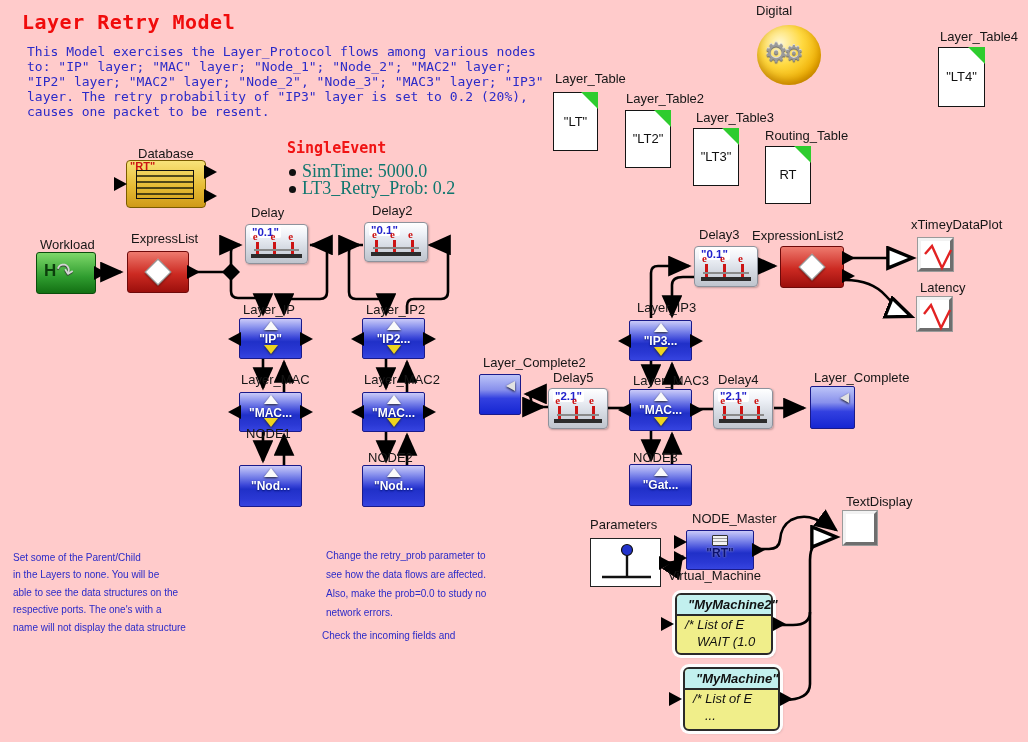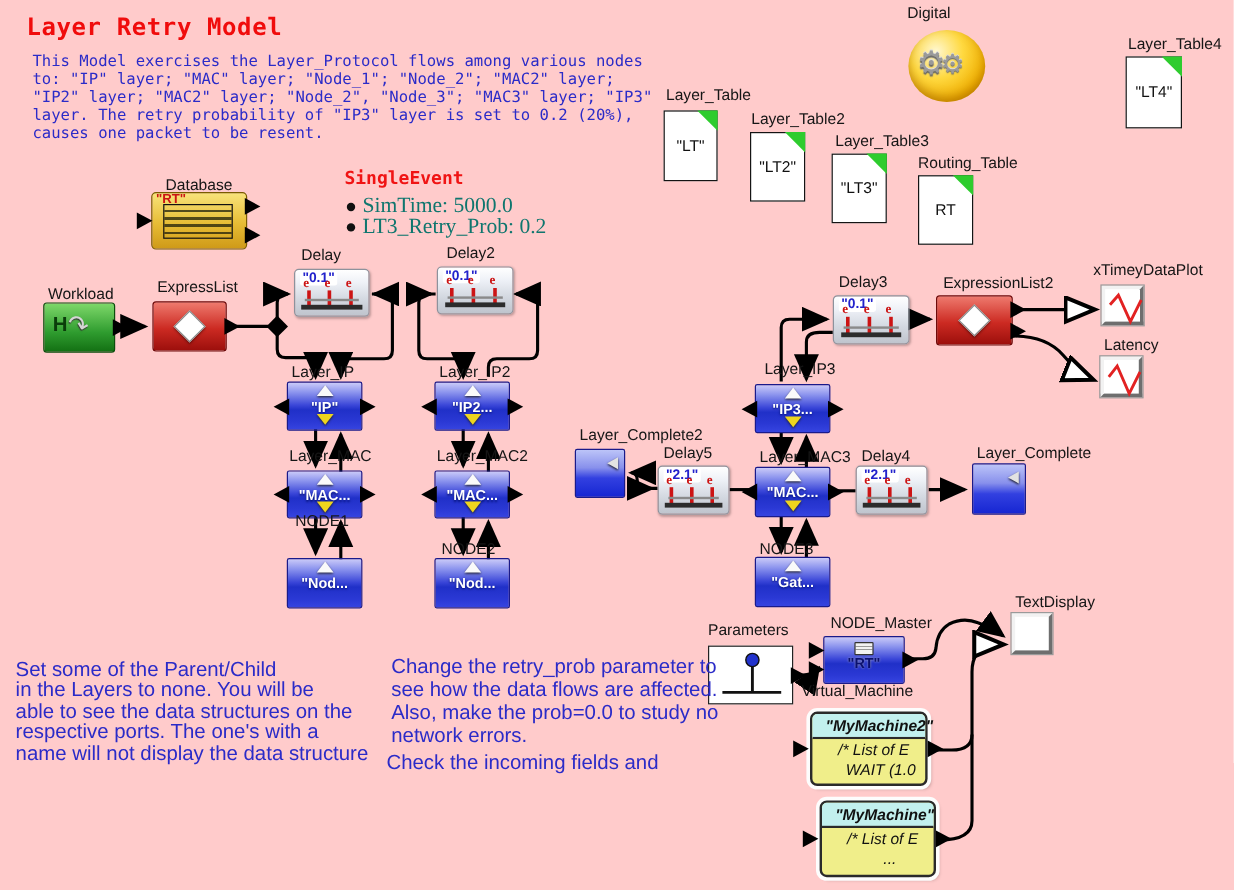--- a/index.html
+++ b/index.html
@@ -5,21 +5,21 @@
   html,body{margin:0;padding:0;}
   #canvas{position:relative;width:1028px;height:742px;background:#FFCBCB;overflow:hidden;
           font-family:"Liberation Sans",sans-serif;}
   .mono{font-family:"DejaVu Sans Mono",monospace;}
   .title{position:absolute;left:22px;top:10px;font-size:20px;font-weight:bold;color:#F00C0C;letter-spacing:.5px;z-index:4;}
   .desc{position:absolute;left:27px;top:44px;font-size:13px;line-height:15px;color:#2B2BC8;white-space:nowrap;z-index:4;}
   .desc span{display:block;}
   .params-head{position:absolute;left:287px;top:139px;font-size:15px;font-weight:bold;color:#F01414;z-index:4;}
   .param-item{position:absolute;font-size:18px;color:#0f766e;white-space:nowrap;z-index:4;font-family:Liberation Serif, serif;}
   .param-item .bullet{display:inline-block;width:7px;height:7px;background:#111;border-radius:50%;margin-right:6px;vertical-align:1px;}
-  .note{position:absolute;color:#2B2BC8;font-size:17px;z-index:4;white-space:nowrap;}
+  .note{position:absolute;color:#2B2BC8;font-size:10px;z-index:4;white-space:nowrap;}
   .note span{display:block;}
   .cap{position:absolute;font-size:13px;color:#161616;white-space:nowrap;z-index:6;}
   .blk{position:absolute;z-index:3;box-sizing:border-box;}
   
   .blue{background:linear-gradient(180deg,#cacaf8 0%,#8d95ee 20%,#3a46d8 48%,#2030c8 58%,#2a38d4 82%,#3644e0 100%);
         border:1px solid #1a1a8a;border-radius:2px;}
   .blue .btxt{position:absolute;left:0;right:0;top:13px;text-align:center;color:#fff;font-weight:bold;
         font-size:12px;text-shadow:0 1px 2px #001070;white-space:nowrap;overflow:hidden;}
   .bluelight{background:linear-gradient(180deg,#bcc4f8 0%,#8890ec 38%,#3240e0 60%,#1626d2 100%);
         border:1px solid #1a1a8a;border-radius:2px;}
@@ -78,21 +78,21 @@
   .se{background:#fff;border:1.6px solid #222;}
   
   .nm-ic{position:absolute;left:50%;top:4px;transform:translateX(-50%);width:14px;height:9px;background:#f2f2f2;
         border:1px solid #333;border-radius:1px;background-image:linear-gradient(180deg,transparent 2px,#999 2px,#999 3px,transparent 3px,transparent 5px,#999 5px,#999 6px,transparent 6px);}
   .nm-txt{position:absolute;left:0;right:0;top:15px;text-align:center;font-size:12px;font-weight:bold;color:#0a1070;
         text-shadow:0 0 2px #aab;}
   
   .mm{background:#f0ee8a;border:2px solid #2a2a2a;border-radius:6px;box-shadow:0 0 0 3px #fdfdfd,2px 2px 3px rgba(0,0,0,.25);}
   .mm .mh{height:19px;line-height:19px;background:#c2f0ee;border-bottom:2px solid #2a2a2a;border-radius:4px 4px 0 0;
         font-style:italic;font-weight:bold;font-size:13px;color:#111;padding-left:11px;}
-  .mm .ml{font-style:italic;font-size:13px;color:#111;padding-left:8px;line-height:17px;text-align:center;}
+  .mm .ml{font-style:italic;font-size:13px;color:#111;padding-left:8px;line-height:17px;}
   .mm .ml.ind{padding-left:20px;}
   svg.wires{position:absolute;left:0;top:0;z-index:1;}
 </style>
 </head>
 <body>
 
 <div id="canvas">
 
   <svg class="wires" width="1028" height="742">
     <defs>
@@ -245,21 +245,21 @@
   <div class="cap" style="left:699px;top:227px">Delay3</div>
   <div class="blk delay" style="left:694px;top:246px;width:64px;height:41px">
     <span class="dval">"0.1"</span>
     <span class="post" style="left:16%"></span>
     <span class="post" style="left:45%"></span>
     <span class="post" style="left:74%"></span>
     <span class="dmid"></span>
     <span class="dbase"></span>
   </div>
 
-  <div class="cap" style="left:786px;top:228px">ExpressionList2</div>
+  <div class="cap" style="left:752px;top:228px">ExpressionList2</div>
   <div class="blk ex" style="left:780px;top:246px;width:64px;height:42px">
     <span class="dia"></span>
     <span class="pt pr pos-a"></span>
     <span class="pt pr pos-b"></span>
   </div>
 
   <div class="cap" style="left:911px;top:217px">xTimeyDataPlot</div>
   <div class="blk frame" style="left:918px;top:238px;width:35px;height:33px">
     <svg width="35" height="33">
       <polyline points="4,13 11,5 21,27 30,9" fill="none" stroke="#e22222" stroke-width="2.4"></polyline>

